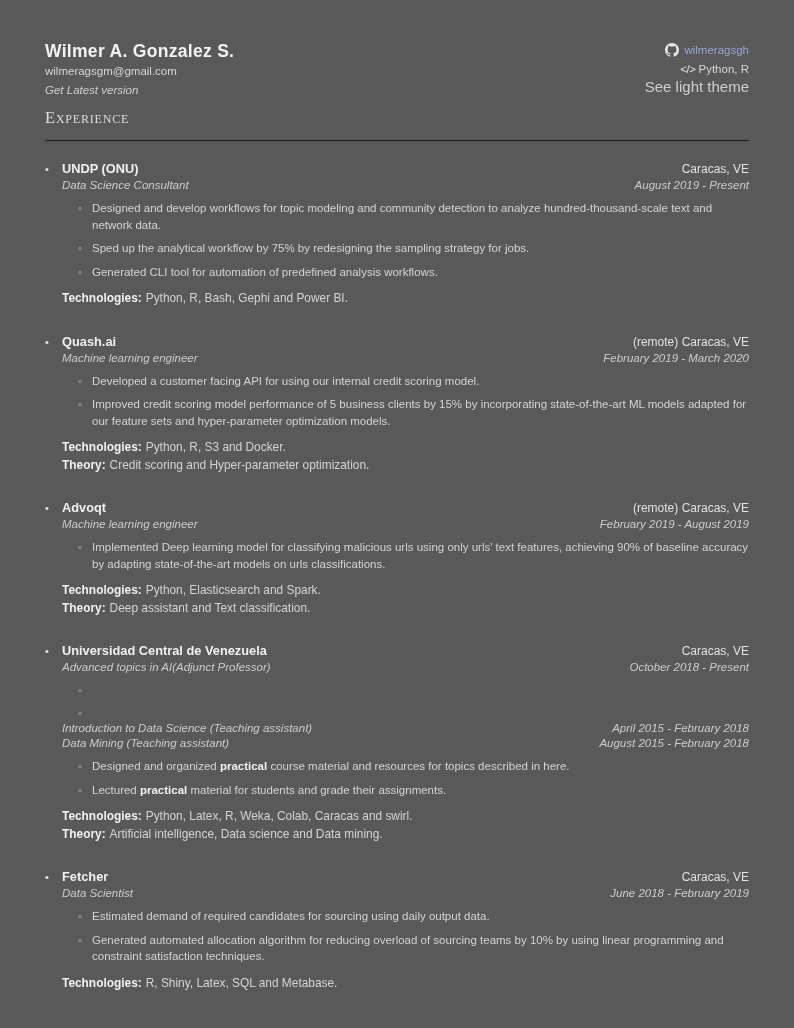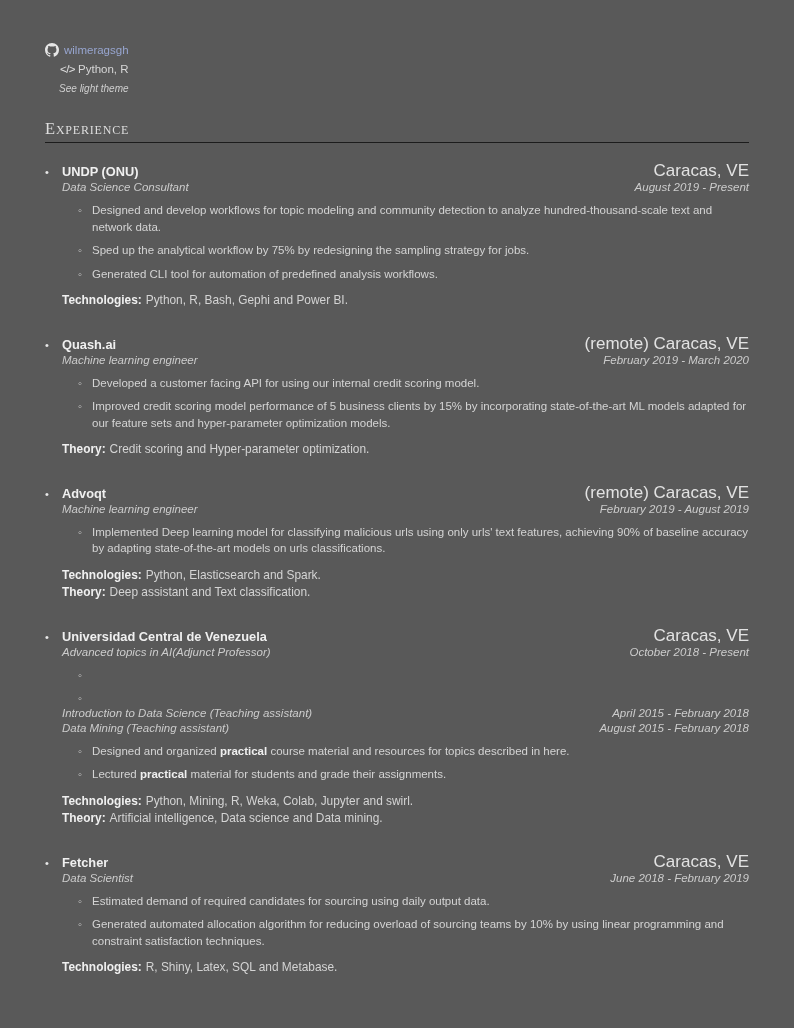--- a/index.html
+++ b/index.html
@@ -28,60 +28,65 @@
     line-height: 22px;
   }
   .email { font-size: 11.5px; line-height: 18px; color: #d6d6d6; }
   .version-link { font-size: 11.5px; line-height: 17px; font-style: italic; color: #cfcfcf; text-decoration: none; display: inline-block; }
   .header-right { text-align: right; }
   .github-line { font-size: 11.5px; line-height: 20px; display: flex; align-items: center; justify-content: flex-end; gap: 5px; }
   .github-link { color: #97a5cf; text-decoration: none; }
   .gh-icon { display: inline-flex; align-items: center; }
   .skills-line { font-size: 11.5px; line-height: 18px; color: #d6d6d6; }
   .code-glyph { color: #e0e0e0; letter-spacing: -0.5px; margin-right: 3px; }
-  .theme-link { font-size: 10px; line-height: 17px; font-style: italic; color: #cfcfcf; text-decoration: none; display: inline-block; }
+  .theme-link { font-size: 15px; line-height: 17px; color: #cfcfcf; text-decoration: none; display: inline-block; }
   
   .section-heading {
-    margin-top: 22px;
+    margin-top: 9px;
     font-family: "Liberation Serif", serif;
     font-variant: small-caps;
     font-weight: normal;
     font-size: 16.5px;
     letter-spacing: 0.8px;
     color: #dedede;
     border-bottom: 1.5px solid #1c1c1c;
-    padding-bottom: 3px;
+    padding-bottom: 12px;
   }
   
   .entry { margin-top: 25px; }
   .entry:first-of-type { margin-top: 19px; }
   .entry-head { display: flex; justify-content: space-between; align-items: baseline; }
   .company-wrap { display: flex; align-items: baseline; }
   .bullet-dot { width: 17px; color: #e8e8e8; font-size: 11px; flex: none; }
   .company { font-size: 12.8px; font-weight: bold; color: #f0f0f0; line-height: 17px; }
-  .location { font-size: 17px; color: #e2e2e2; line-height: 17px; }
+  .location { font-size: 12px; color: #e2e2e2; line-height: 17px; }
   .role-line { display: flex; justify-content: space-between; padding-left: 17px; }
   .role-title { font-size: 11.5px; font-style: italic; color: #cccccc; line-height: 15px; }
   .role-dates { font-size: 11.5px; font-style: italic; color: #cccccc; line-height: 15px; }
   .subsection { }
   .subsection + .subsection { margin-top: 0; }
   .sub-bullet { display: flex; margin-top: 7px; padding-left: 33px; }
   .sub-marker { width: 14px; flex: none; color: #cfcfcf; font-size: 11px; line-height: 16px; }
   .sub-text { font-size: 11.5px; line-height: 16.5px; color: #d4d4d4; }
   .sub-text b { color: #efefef; text-align: right; }
   .meta-block { margin-top: 10px; padding-left: 17px; }
   .meta-line { font-size: 11.9px; line-height: 17.5px; color: #d4d4d4; }
   .meta-label { font-weight: bold; color: #f0f0f0; margin-right: 4px; }
 </style>
 </head>
 <body>
 
 <div class="page">
 
   <div class="header">
+    <div class="header-left">
+      <div class="name">Wilmer A. Gonzalez S.</div>
+      <div class="email">wilmeragsgm@gmail.com</div>
+      <a class="version-link" href="#">Get Latest version</a>
+    </div>
     <div class="header-right">
       <div class="github-line">
         <span class="gh-icon">
           <svg width="14" height="14" viewBox="0 0 24 24" fill="#e6e6e6" aria-hidden="true">
             <path d="M12 0C5.37 0 0 5.37 0 12c0 5.3 3.438 9.8 8.205 11.387.6.11.82-.26.82-.577 0-.285-.01-1.04-.015-2.04-3.338.724-4.042-1.61-4.042-1.61-.546-1.387-1.333-1.756-1.333-1.756-1.09-.745.082-.73.082-.73 1.205.085 1.84 1.237 1.84 1.237 1.07 1.835 2.81 1.305 3.495.998.108-.776.417-1.305.76-1.605-2.665-.305-5.466-1.335-5.466-5.93 0-1.31.465-2.38 1.235-3.22-.135-.303-.54-1.523.105-3.176 0 0 1.005-.322 3.3 1.23.96-.267 1.98-.399 3-.405 1.02.006 2.04.138 3 .405 2.28-1.552 3.285-1.23 3.285-1.23.645 1.653.24 2.873.12 3.176.765.84 1.23 1.91 1.23 3.22 0 4.61-2.805 5.625-5.475 5.92.43.37.81 1.102.81 2.222 0 1.606-.015 2.896-.015 3.286 0 .315.21.69.825.57C20.565 21.795 24 17.295 24 12c0-6.63-5.37-12-12-12z"></path>
           </svg>
         </span>
         <a class="github-link" href="#">wilmeragsgh</a>
       </div>
       <div class="skills-line"><span class="code-glyph">&lt;/&gt;</span><span>Python, R</span></div>
@@ -143,20 +148,21 @@
               <span class="sub-marker">◦</span>
               <span class="sub-text"><span>Developed a customer facing API for using our internal credit scoring model.</span></span>
             </div>
             <div class="sub-bullet">
               <span class="sub-marker">◦</span>
               <span class="sub-text"><span>Improved credit scoring model performance of 5 business clients by 15% by incorporating state-of-the-art ML models adapted for our feature sets and hyper-parameter optimization models.</span></span>
             </div>
           </div>
         </div>
     <div class="meta-block">
+      <div class="meta-line"><span class="meta-label">Technologies:</span><span class="meta-value tech-value">Python, R, S3 and Docker.</span></div>
       <div class="meta-line"><span class="meta-label">Theory:</span><span class="meta-value theory-value">Credit scoring and Hyper-parameter optimization.</span></div>
     </div>
   </div>
 
   <div class="entry">
     <div class="entry-head">
       <div class="company-wrap">
         <span class="bullet-dot">•</span>
         <span class="company">Advoqt</span>
       </div>
@@ -214,21 +220,21 @@
               <span class="sub-marker">◦</span>
               <span class="sub-text"><span>Designed and organized </span><b>practical</b><span> course material and resources for topics described in here.</span></span>
             </div>
             <div class="sub-bullet">
               <span class="sub-marker">◦</span>
               <span class="sub-text"><span>Lectured </span><b>practical</b><span> material for students and grade their assignments.</span></span>
             </div>
           </div>
         </div>
     <div class="meta-block">
-      <div class="meta-line"><span class="meta-label">Technologies:</span><span class="meta-value tech-value">Python, Mining, R, Weka, Colab, Jupyter and swirl.</span></div>
+      <div class="meta-line"><span class="meta-label">Technologies:</span><span class="meta-value tech-value">Python, Latex, R, Weka, Colab, Caracas and swirl.</span></div>
       <div class="meta-line"><span class="meta-label">Theory:</span><span class="meta-value theory-value">Artificial intelligence, Data science and Data mining.</span></div>
     </div>
   </div>
 
   <div class="entry">
     <div class="entry-head">
       <div class="company-wrap">
         <span class="bullet-dot">•</span>
         <span class="company">Fetcher</span>
       </div>

